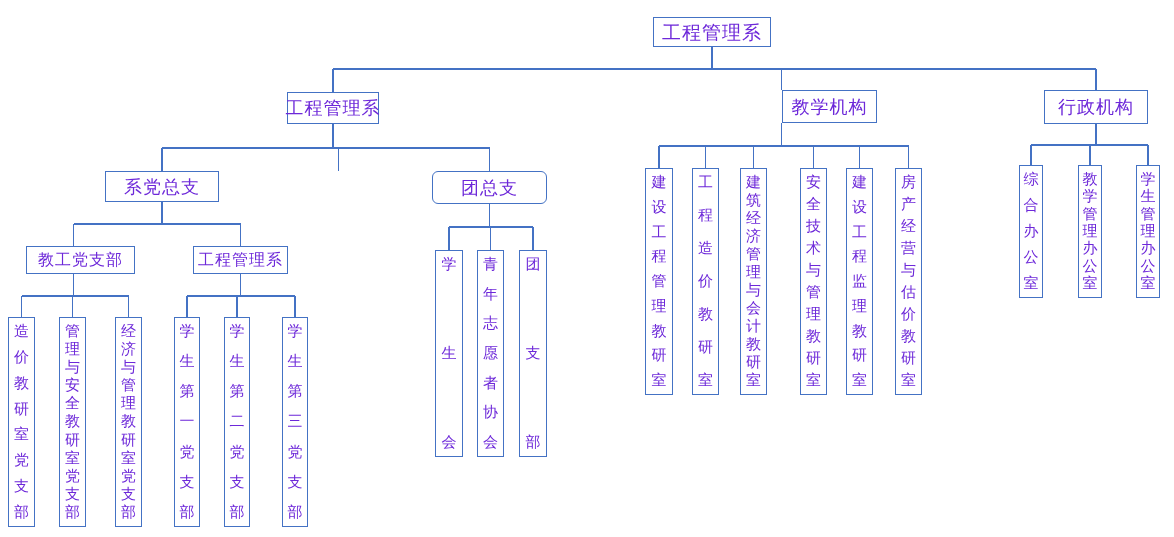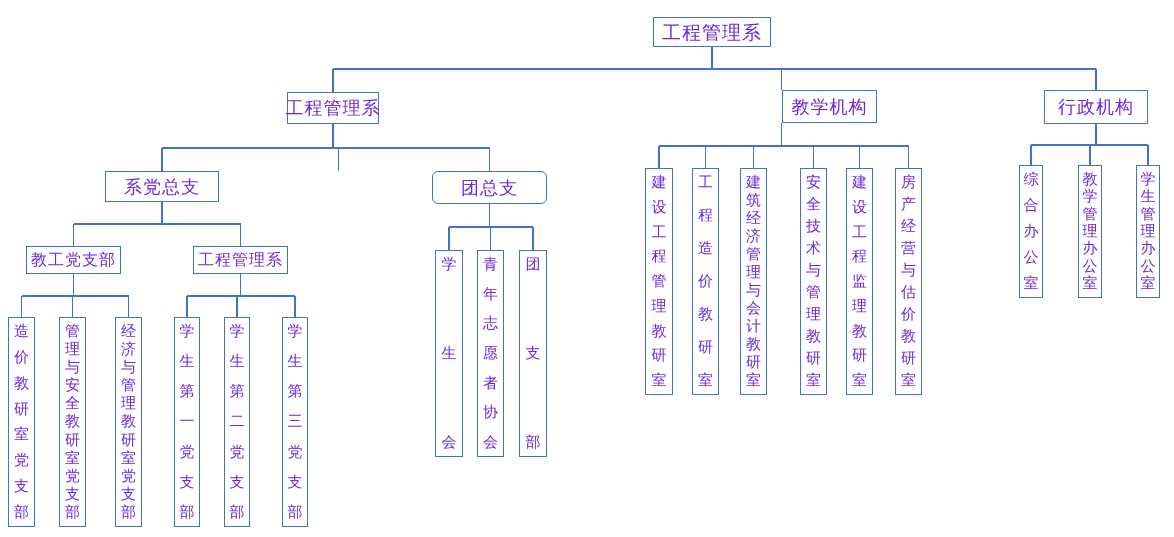--- a/index.html
+++ b/index.html
@@ -91,21 +91,21 @@
     <div class="edge" style="left: 1031px; top: 144.25px; width: 117px; height: 1.5px; background: rgb(68, 114, 196);"></div>
     <div class="edge" style="left: 1030.25px; top: 145px; width: 1.5px; height: 20px; background: rgb(68, 114, 196);"></div>
     <div class="edge" style="left: 1089.25px; top: 145px; width: 1.5px; height: 20px; background: rgb(68, 114, 196);"></div>
     <div class="edge" style="left: 1147.25px; top: 145px; width: 1.5px; height: 20px; background: rgb(68, 114, 196);"></div>
     <div class="node horiz" style="left: 653px; top: 17px; width: 118px; height: 30px; font-size: 19px;">工程管理系</div>
     <div class="node horiz" style="left: 287px; top: 92px; width: 92px; height: 32px; font-size: 18px;">工程管理系</div>
     <div class="node horiz" style="left: 734px; top: 90px; width: 95px; height: 33px; font-size: 18px; margin-left: 48px;">教学机构</div>
     <div class="node horiz" style="left: 1044px; top: 90px; width: 104px; height: 34px; font-size: 18px;">行政机构</div>
     <div class="node horiz" style="left: 105px; top: 171px; width: 114px; height: 31px; font-size: 18px;">系党总支</div>
     <div class="node horiz" style="left: 432px; top: 171px; width: 115px; height: 33px; font-size: 18px; border-radius: 6px;">团总支</div>
-    <div class="node horiz" style="left: 26px; top: 246px; width: 95px; height: 28px; font-size: 16px;">教工党支部</div>
+    <div class="node horiz" style="left: 26px; top: 246px; width: 109px; height: 28px; font-size: 16px;">教工党支部</div>
     <div class="node horiz" style="left: 193px; top: 246px; width: 95px; height: 28px; font-size: 16px;">工程管理系</div>
     <div class="node vert" style="left: 8px; top: 317px; width: 27px; height: 210px; font-size: 15px;">
       <span>造</span>
       <span>价</span>
       <span>教</span>
       <span>研</span>
       <span>室</span>
       <span>党</span>
       <span>支</span>
       <span>部</span>

